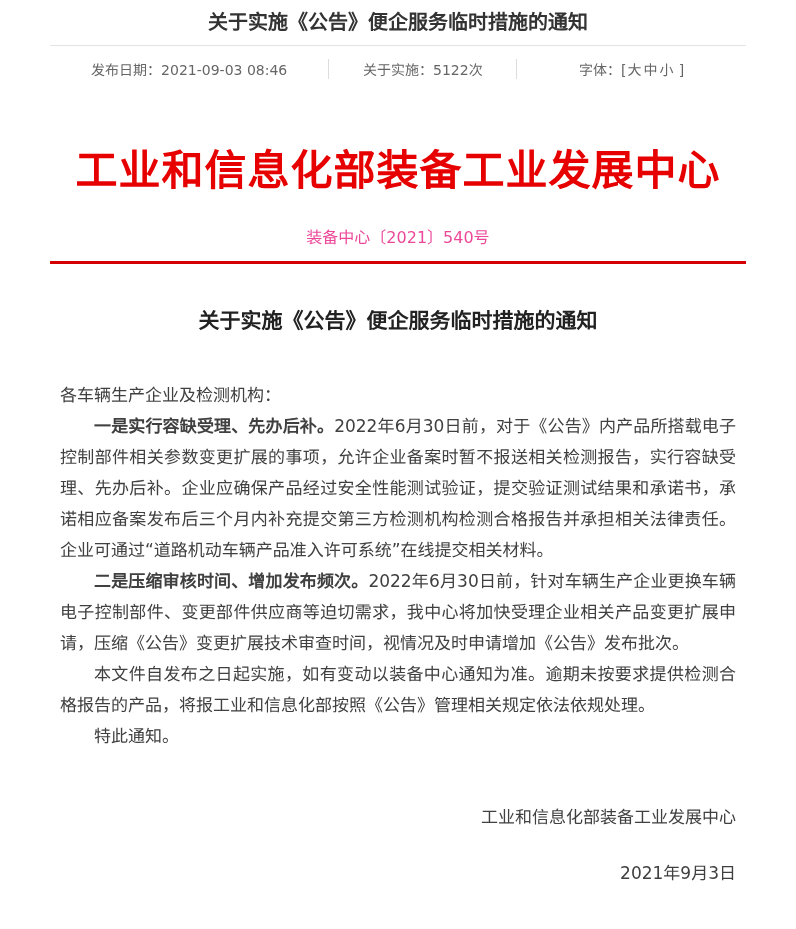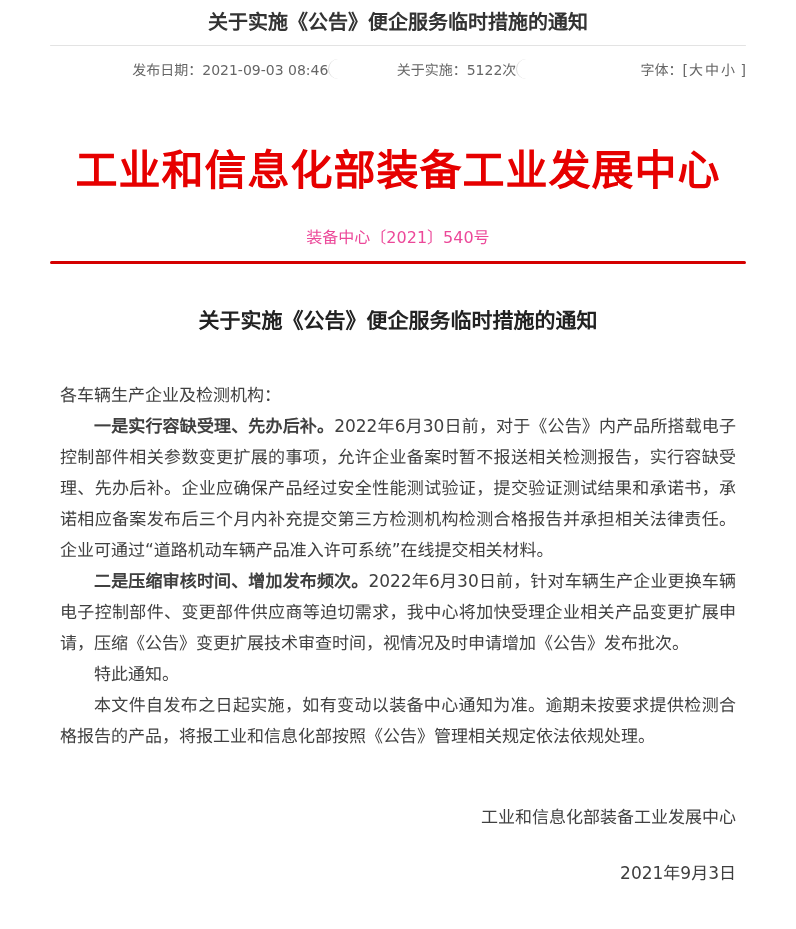--- a/index.html
+++ b/index.html
@@ -1,16 +1,16 @@
 <!DOCTYPE html>
 <html lang="zh-CN"><head>
 <meta charset="utf-8">
 <title>Notice Page</title>
 <style>
-  * { box-sizing: border-box; border-radius: 11px; }
+  * { box-sizing: border-box; }
   html, body {
     margin: 0;
     padding: 0;
     background: #ffffff;
     font-family: "DejaVu Sans", "Liberation Sans", sans-serif;
     color: #333333;
   }
   .page {
     width: 796px;
     height: 929px;
@@ -35,21 +35,21 @@
   }
   .meta-row {
     display: flex;
     align-items: center;
     margin: 0 50px;
     padding: 13px 0 12px 0;
     font-size: 14px;
     color: #666666;
   }
   .meta-item {
-    text-align: right;
+    text-align: center;
     white-space: nowrap;
   }
   .meta-item.m1 { flex: 0 0 40%; }
   .meta-item.m2 { flex: 0 0 27%; border-left: 1px solid #dcdcdc; }
   .meta-item.m3 { flex: 0 0 33%; border-left: 1px solid #dcdcdc; }
   .font-option {
     cursor: pointer;
     color: #666666;
     text-decoration: none;
     padding: 0 1px;
@@ -133,22 +133,22 @@
   <div class="doc">
     <div class="org-title">工业和信息化部装备工业发展中心</div>
     <div class="doc-number">装备中心〔2021〕540号</div>
     <hr class="red-rule">
     <div class="doc-title">关于实施《公告》便企服务临时措施的通知</div>
 
     <div class="body-text">
       <p class="salutation">各车辆生产企业及检测机构：</p>
       <p><span class="lead">一是实行容缺受理、先办后补。</span><span>2022年6月30日前，对于《公告》内产品所搭载电子控制部件相关参数变更扩展的事项，允许企业备案时暂不报送相关检测报告，实行容缺受理、先办后补。企业应确保产品经过安全性能测试验证，提交验证测试结果和承诺书，承诺相应备案发布后三个月内补充提交第三方检测机构检测合格报告并承担相关法律责任。企业可通过“道路机动车辆产品准入许可系统”在线提交相关材料。</span></p>
       <p><span class="lead">二是压缩审核时间、增加发布频次。</span><span>2022年6月30日前，针对车辆生产企业更换车辆电子控制部件、变更部件供应商等迫切需求，我中心将加快受理企业相关产品变更扩展申请，压缩《公告》变更扩展技术审查时间，视情况及时申请增加《公告》发布批次。</span></p>
+      <p>本文件自发布之日起实施，如有变动以装备中心通知为准。逾期未按要求提供检测合格报告的产品，将报工业和信息化部按照《公告》管理相关规定依法依规处理。</p>
       <p>特此通知。</p>
-      <p>本文件自发布之日起实施，如有变动以装备中心通知为准。逾期未按要求提供检测合格报告的产品，将报工业和信息化部按照《公告》管理相关规定依法依规处理。</p>
 
       <div class="signature-block">
         <div class="signature-org">工业和信息化部装备工业发展中心</div>
         <div class="signature-date">2021年9月3日</div>
       </div>
     </div>
   </div>
 
 </div>
 

